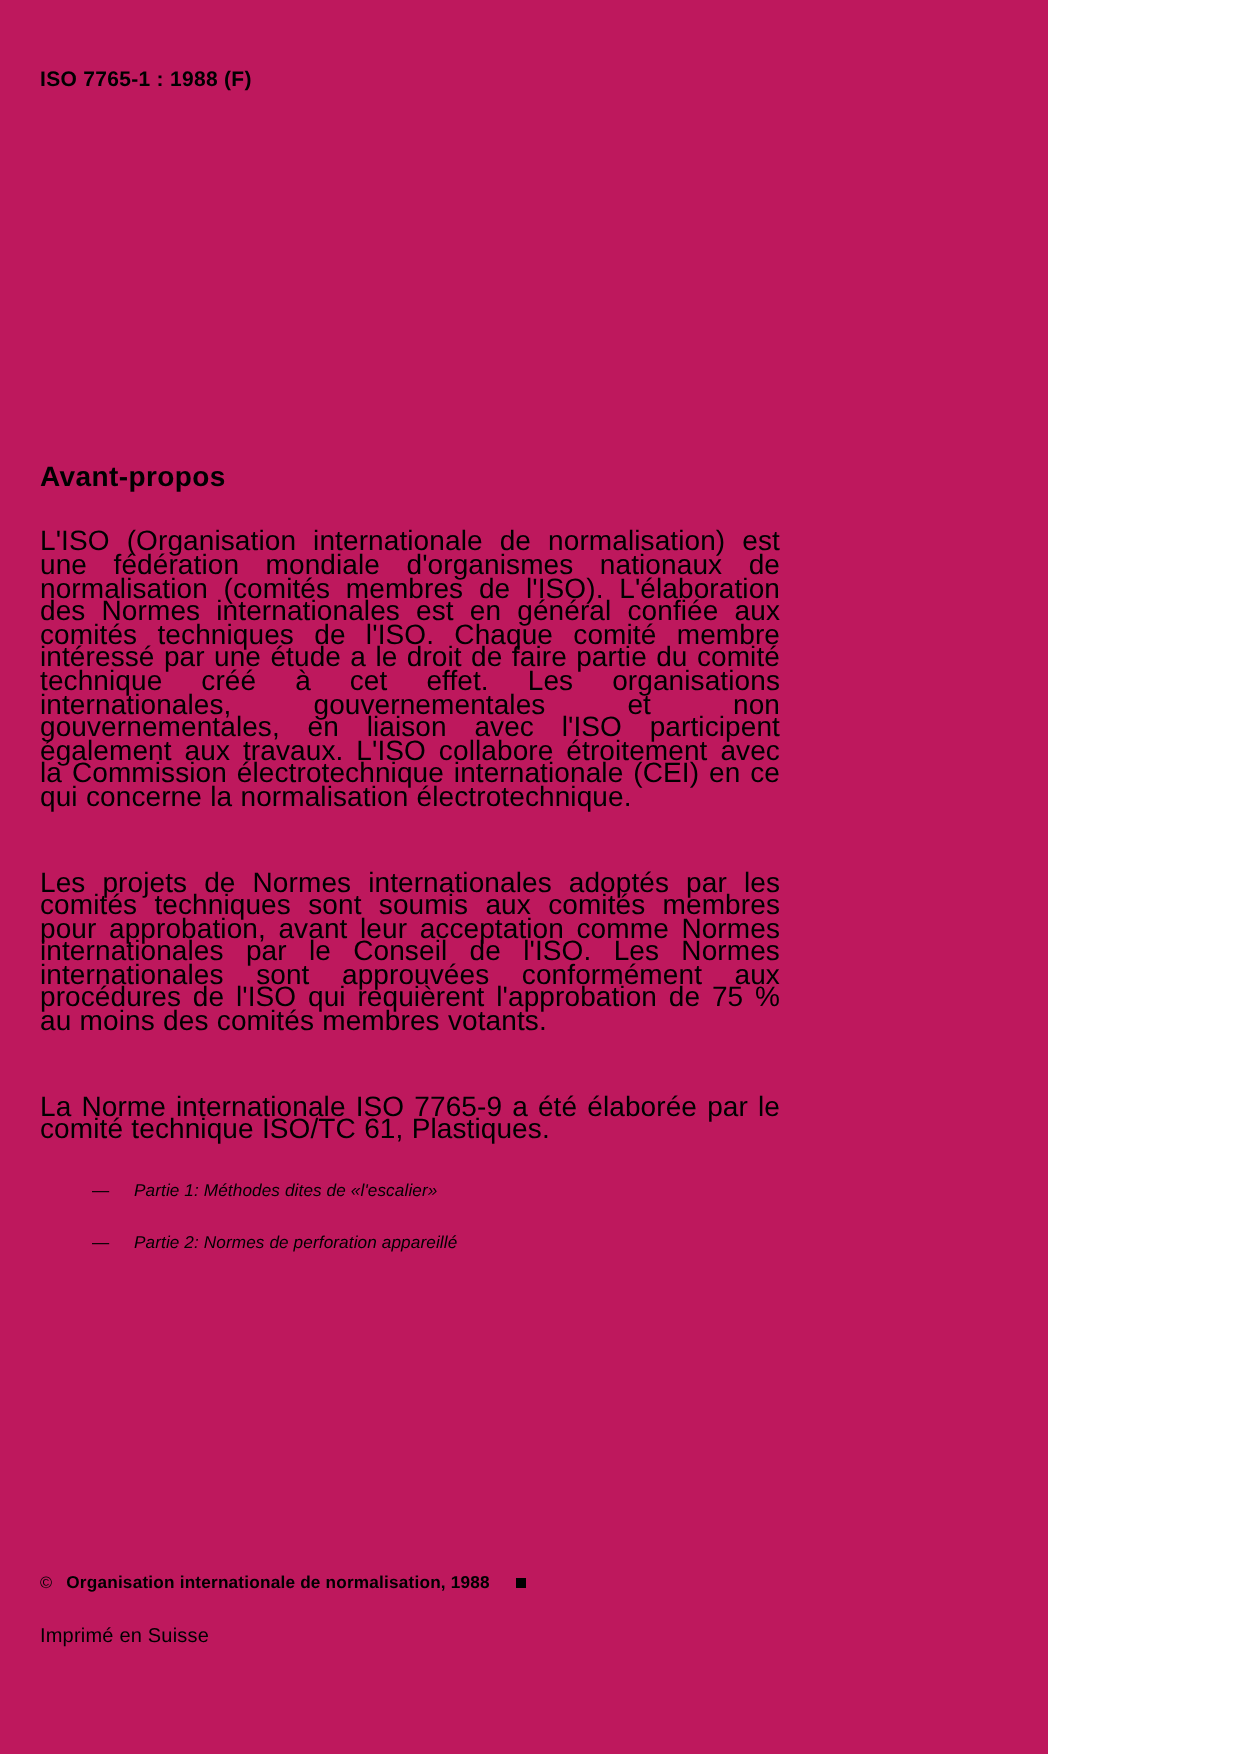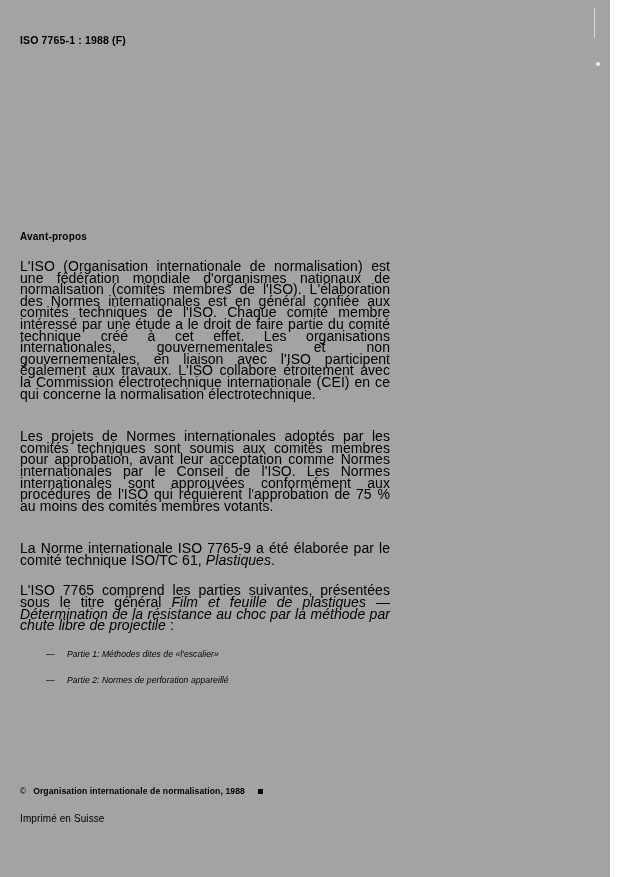--- a/index.html
+++ b/index.html
@@ -8,23 +8,23 @@
     padding: 0;
     background: #ffffff;
   }
   body {
     font-family: "Liberation Sans", sans-serif;
     color: #000000;
     -webkit-font-smoothing: antialiased;
   }
   .page {
     position: relative;
-    width: 610px;
+    width: 524px;
     height: 877px;
-    background: #a3a3a3;
+    background: #be185d;
     overflow: hidden;
     box-sizing: border-box;
   }
 
   
   .reg-mark-top {
     position: absolute;
     top: 8px;
     left: 594px;
     width: 1px;
@@ -54,41 +54,40 @@
 
   
   .content {
     position: absolute;
     top: 231px;
     left: 20px;
     width: 370px;
   }
 
   .section-title {
-    font-size: 10px;
+    font-size: 14px;
     font-weight: bold;
     letter-spacing: 0.2px;
     margin: 0 0 19px 0;
     line-height: 1.1;
   }
 
   .para {
     font-size: 14px;
     line-height: 11.6px;
     text-align: justify;
     margin: 0 0 14px 0;
     letter-spacing: 0.05px;
     word-spacing: 0.2px;
   }
   .para:last-child { margin-bottom: 0; }
 
   .para.gap-large { margin-bottom: 19px; margin-top: 31px; }
 
   .para em, .italic {
-    font-style: italic;
   }
 
   
   .parts-list {
     margin: 17px 0 0 0;
     padding: 0;
     list-style: none;
   }
   .parts-list li {
     position: relative;
@@ -158,23 +157,20 @@
     <h1 class="section-title">Avant-propos</h1>
 
     <p class="para">L'ISO (Organisation internationale de normalisation) est une fédération mondiale d'organismes nationaux de normalisation (comités membres de l'ISO). L'élaboration des Normes internationales est en général confiée aux comités techniques de l'ISO. Chaque comité membre intéressé par une étude a le droit de faire partie du comité technique créé à cet effet. Les organisations internationales, gouvernementales et non gouvernementales, en liaison avec l'ISO participent également aux travaux. L'ISO collabore étroitement avec la Commission électrotechnique internationale (CEI) en ce qui concerne la normalisation électrotechnique.</p>
 
     <p class="para gap-large">Les projets de Normes internationales adoptés par les comités techniques sont soumis aux comités membres pour approbation, avant leur acceptation comme Normes internationales par le Conseil de l'ISO. Les Normes internationales sont approuvées conformément aux procédures de l'ISO qui requièrent l'approbation de 75 % au moins des comités membres votants.</p>
 
     <p class="para gap-large">
       <span>La Norme internationale ISO 7765-9 a été élaborée par le comité technique ISO/TC 61, </span><span class="italic">Plastiques</span><span>.</span>
     </p>
 
-    <p class="para">
-      <span>L'ISO 7765 comprend les parties suivantes, présentées sous le titre général </span><span class="italic">Film et feuille de plastiques — Détermination de la résistance au choc par la méthode par chute libre de projectile</span><span> :</span>
-    </p>
 
     <ul class="parts-list">
       <li>
         <span class="dash">—</span>
         <span>Partie 1: Méthodes dites de «l'escalier»</span>
       </li>
       <li>
         <span class="dash">—</span>
         <span>Partie 2: Normes de perforation appareillé</span>
       </li>

